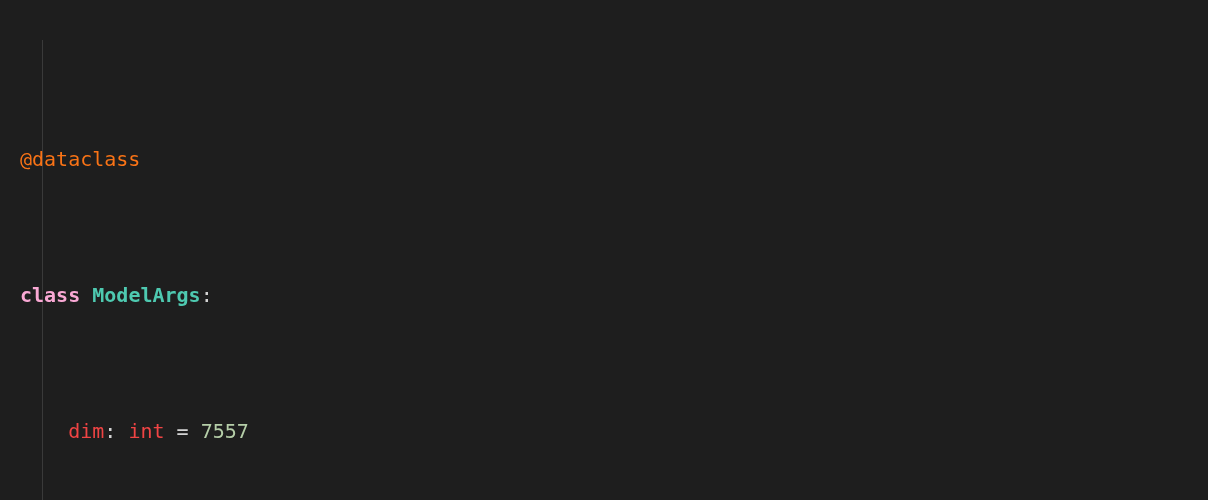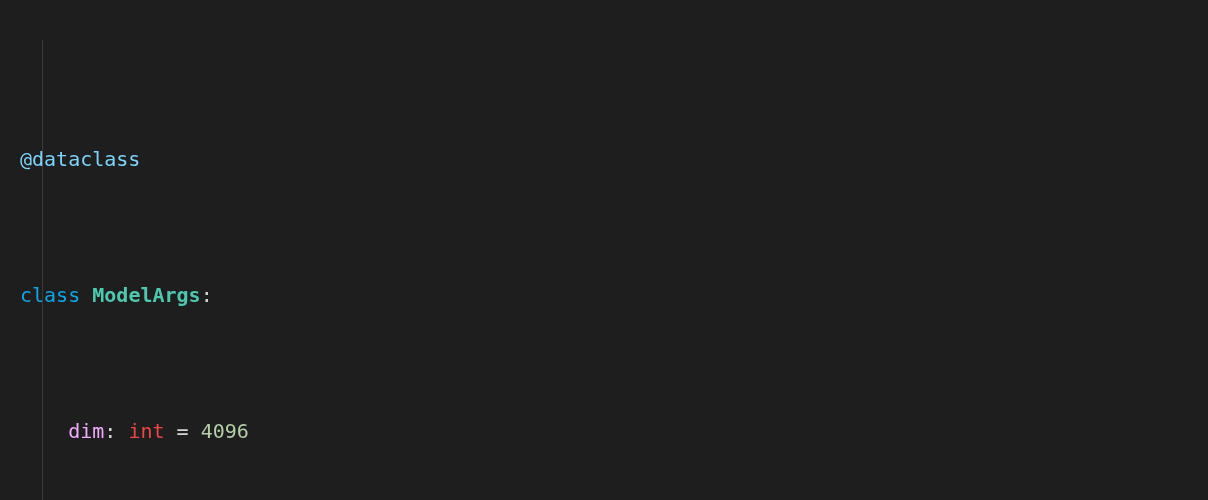--- a/index.html
+++ b/index.html
@@ -16,25 +16,25 @@
     line-height: 34px;
     color: #d4d4d4;
     padding: 6px 0 0 20px;
     white-space: pre;
     position: relative;
   }
   .line {
     height: 34px;
     position: relative;
   }
-  .tok-decorator { color: #7dd3fc; }
-  .tok-keyword   { color: #0ea5e9; }
+  .tok-decorator { color: #f97316; }
+  .tok-keyword   { color: #f9a8d4; font-weight: bold; }
   .tok-class     { color: #4ec9b0; font-weight: bold; }
   .tok-type      { color: #ef4444; }
-  .tok-field     { color: #f0abfc; text-align: center; }
+  .tok-field     { color: #ef4444; text-align: center; }
   .tok-number    { color: #b5cea8; }
   .tok-op        { color: #d4d4d4; }
   .tok-punc      { color: #d4d4d4; }
 
   .guide-col {
     position: absolute;
     top: 40px;
     bottom: 0;
     width: 1px;
     background: #3a3a3a;
@@ -43,21 +43,21 @@
 </head>
 <body>
 
 <div class="editor">
   <div class="guide-col" style="left:42px"></div>
 
   <div class="line"><span class="tok-decorator">@dataclass</span></div>
 
   <div class="line"><span class="tok-keyword">class</span><span class="tok-punc"> </span><span class="tok-class">ModelArgs</span><span class="tok-punc">:</span></div>
 
-  <div class="line"><span class="tok-punc">    </span><span class="tok-field">dim</span><span class="tok-punc">: </span><span class="tok-type">int</span><span class="tok-op"> = </span><span class="tok-number">4096</span></div>
+  <div class="line"><span class="tok-punc">    </span><span class="tok-field">dim</span><span class="tok-punc">: </span><span class="tok-type">int</span><span class="tok-op"> = </span><span class="tok-number">7557</span></div>
 
   
 
   
 
   
 
   
 
   

